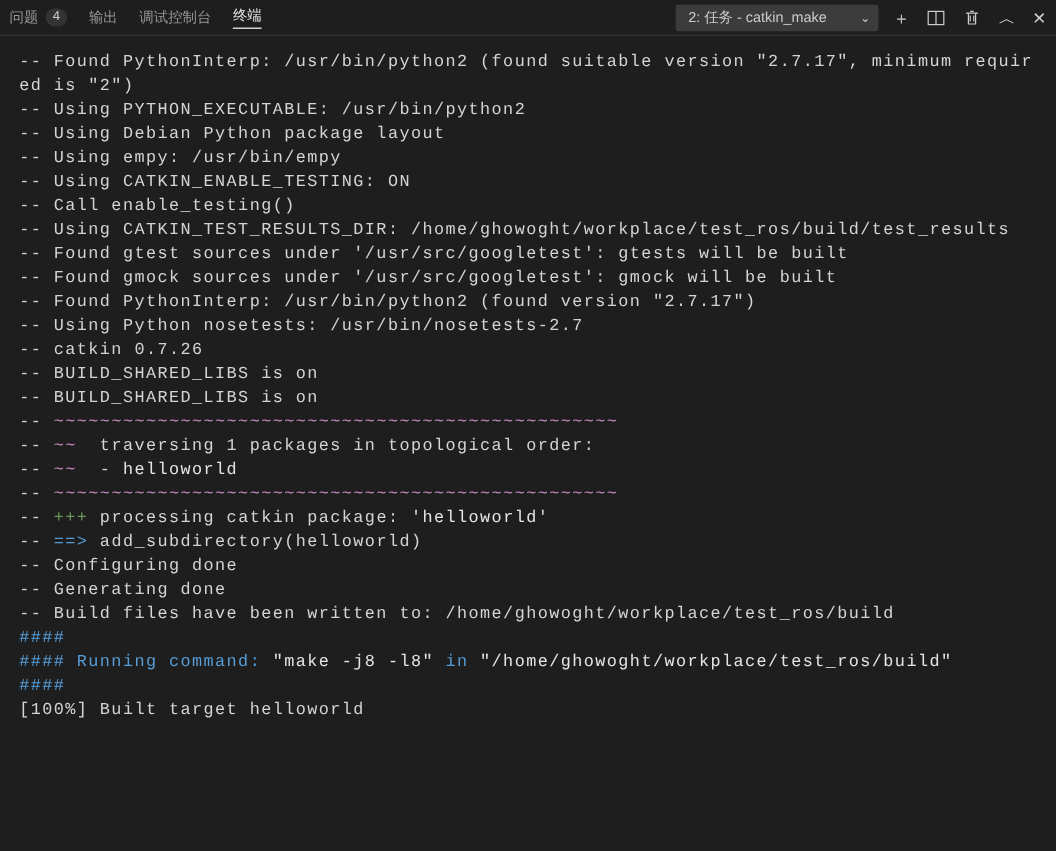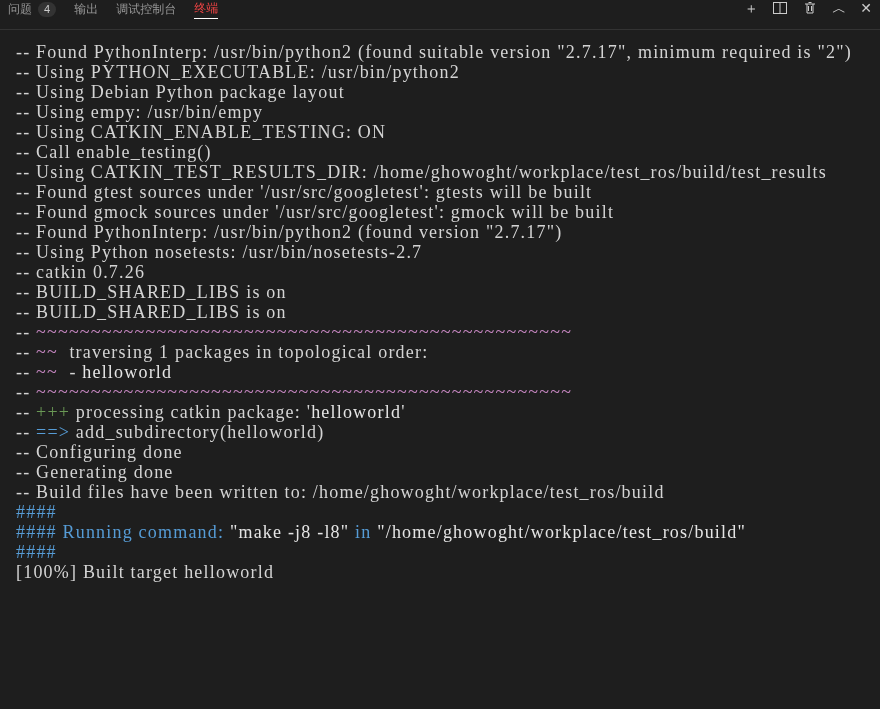--- a/index.html
+++ b/index.html
@@ -7,31 +7,31 @@
     background: #1e1e1e;
     color: #d4d4d4;
     font-family: "Consolas", "Courier New", monospace;
     font-size: 14px;
     width: 880px;
     height: 709px;
     overflow: hidden;
   }
   .panel-header {
     display: flex;
-    align-items: flex-start;
+    align-items: center;
     height: 30px;
     background: #1e1e1e;
     border-bottom: 1px solid #333;
     padding: 0 8px;
     font-family: -apple-system, "Segoe UI", sans-serif;
     font-size: 12px;
   }
   .tabs { display: flex; align-items: center; gap: 18px; }
   .tab { color: #969696; cursor: pointer; display: flex; align-items: center; gap: 6px; }
-  .tab.active { color: #ef4444; border-bottom: 1px solid #fff; padding-bottom: 1px;}
+  .tab.active { color: #e5e5e5; border-bottom: 1px solid #fff; padding-bottom: 1px;}
   .badge {
     background: #333; color: #ccc; border-radius: 8px;
     font-size: 11px; padding: 0 6px; line-height: 15px; display:inline-block;
   }
   .spacer { flex: 1; }
   .task-select {
     background: #3c3c3c; color: #ccc; border: 1px solid #3c3c3c;
     height: 22px; display: flex; align-items: center;
     padding: 0 6px 0 10px; font-size: 12px; gap: 28px;
     border-radius: 2px;
@@ -40,22 +40,21 @@
   .toolbar { display: flex; align-items: center; gap: 14px; margin-left: 12px; }
   .tool-btn { color: #ccc; cursor: pointer; font-size: 14px; line-height: 1; }
   .tool-btn svg { width: 16px; height: 16px; display:block; }
 
   .terminal {
     padding: 12px 16px;
     white-space: pre-wrap;
     word-break: break-all;
     line-height: 20px;
     letter-spacing: 1.2px;
-    font-size: 18px;
-    font-family: Liberation Serif, serif;
+    font-size: 14px;
   }
   .c-gray   { color: #d4d4d4; }
   .c-magenta{ color: #c586c0; }
   .c-teal   { color: #e5e5e5; }
   .c-blue   { color: #569cd6; }
   .c-green  { color: #6a9955; }
   .c-bblue  { color: #569cd6; }
 </style>
 </head>
 <body>
@@ -70,20 +69,24 @@
       <span>输出</span>
     </div>
     <div class="tab">
       <span>调试控制台</span>
     </div>
     <div class="tab active">
       <span>终端</span>
     </div>
   </div>
   <div class="spacer"></div>
+  <div class="task-select">
+    <span>2: 任务 - catkin_make</span>
+    <span class="chev">⌄</span>
+  </div>
   <div class="toolbar">
     <span class="tool-btn">
       <span>＋</span>
     </span>
     <span class="tool-btn">
       <span>
         <svg viewBox="0 0 16 16" fill="none" stroke="#ccc" stroke-width="1">
             <rect x="1.5" y="2.5" width="13" height="11"></rect>
             <line x1="8" y1="2.5" x2="8" y2="13.5"></line>
           </svg>

